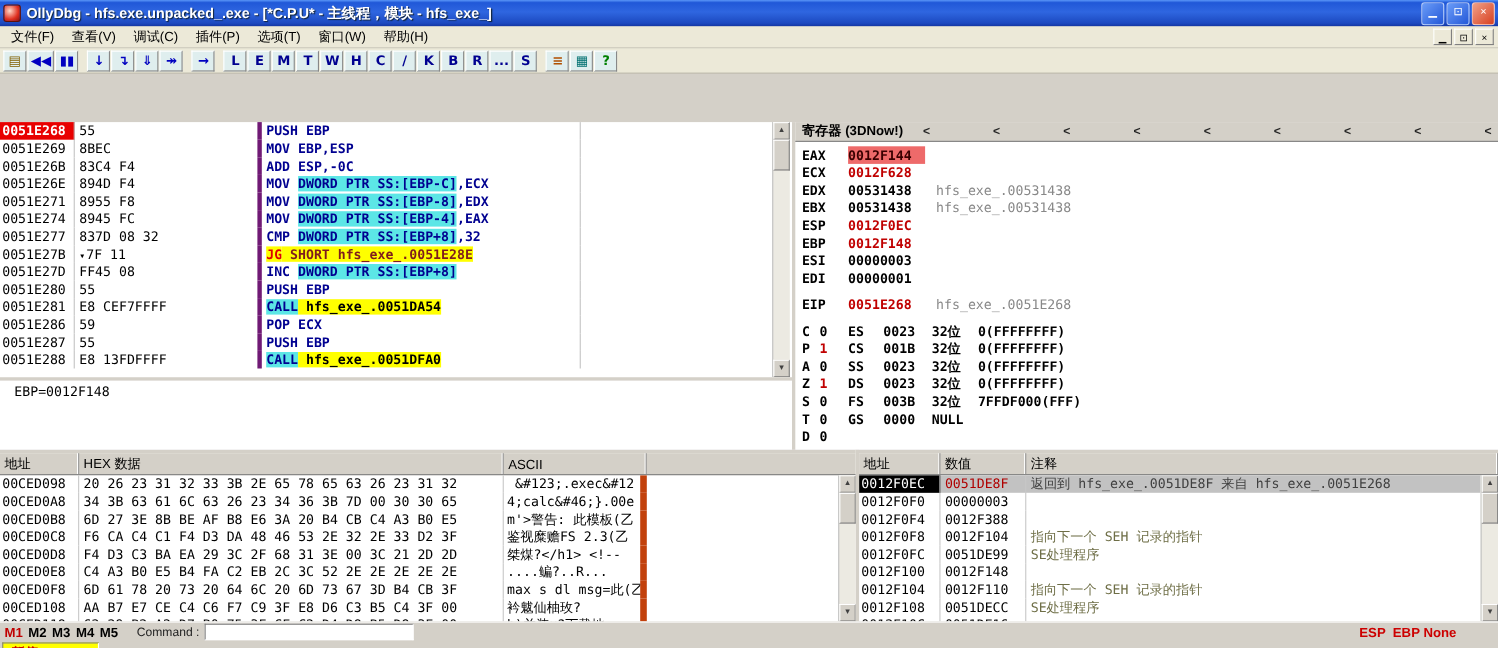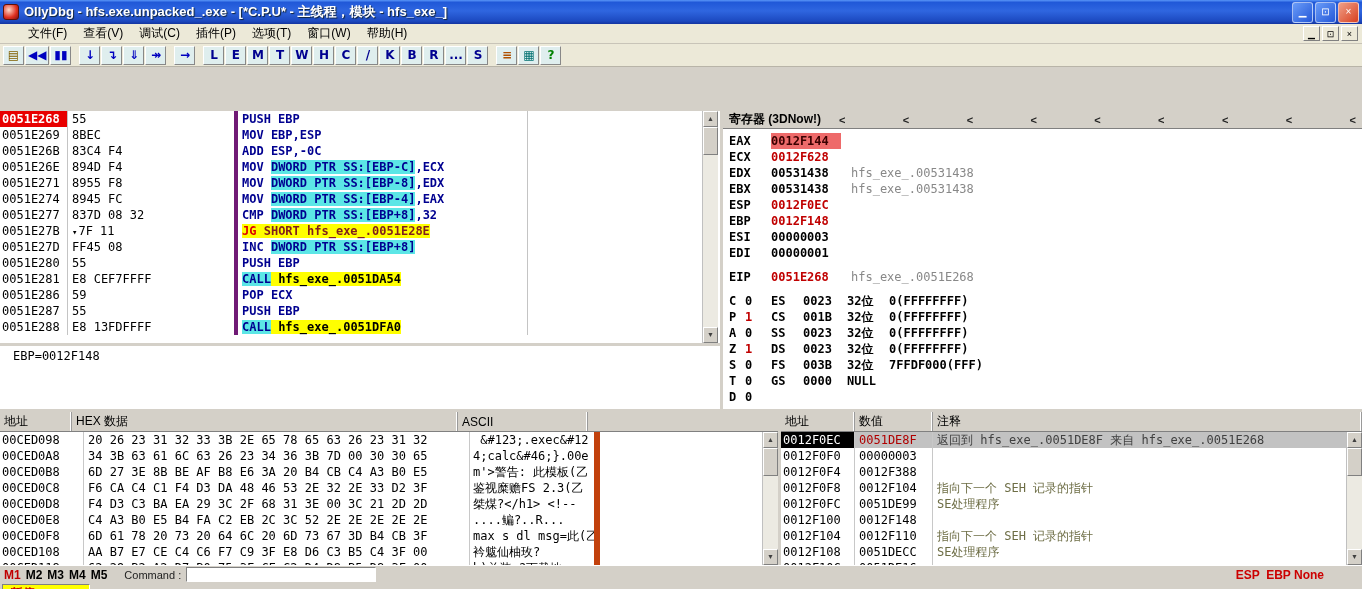--- a/index.html
+++ b/index.html
@@ -15,21 +15,21 @@
   .app-icon{width:16px;height:16px;border-radius:3px;flex:none;
     background:radial-gradient(circle at 35% 35%,#ffd8c8,#e03020 60%,#801010);border:1px solid #601008;}
   .title-text{white-space:nowrap;overflow:hidden;flex:1;}
   .win-btns{display:flex;gap:2px;}
   .wb{width:21px;height:21px;border-radius:3px;color:#fff;font-size:10px;line-height:18px;text-align:center;
     border:1px solid #ffffff90;background:linear-gradient(135deg,#6a9cf8,#2458d8);padding:0;}
   .wb.close{background:linear-gradient(135deg,#f0a088,#d84020);}
 
   
   .menubar{height:20px;flex:none;background:#ece9d8;display:flex;align-items:center;font-size:12px;
-    border-bottom:1px solid #c8c4b8;padding-left:20px;color:#000;}
+    border-bottom:1px solid #c8c4b8;padding-left:2px;color:#000;}
   .menu-item{padding:2px 8px;}
   .mdi-ctl{margin-left:auto;display:flex;gap:2px;padding-right:4px;}
   .mdi-btn{width:17px;height:15px;font-size:9px;line-height:12px;background:#ece9d8;text-align:center;
     border:1px solid;border-color:#fff #808080 #808080 #fff;padding:0;}
 
   
   .toolbar{height:23px;flex:none;background:#ece9d8;display:flex;align-items:center;gap:1px;
     padding:1px 3px;border-bottom:1px solid #b8b4a8;}
   .tb-btn{height:19px;min-width:21px;padding:0 2px;font-size:12px;font-weight:bold;
     background:#dfeeee;border:1px solid;border-color:#fff #888 #888 #fff;
@@ -87,21 +87,21 @@
   .bottom{height:156px;flex:none;display:flex;background:#d4d0c8;}
   .dump-pane{width:778px;flex:none;background:#fff;display:flex;flex-direction:column;border-top:3px solid #d4d0c8;}
   .stack-pane{flex:1;background:#fff;display:flex;flex-direction:column;border-top:3px solid #d4d0c8;border-left:3px solid #d4d0c8;}
   .pane-header{height:20px;flex:none;background:#d4d0c8;display:flex;font-size:12px;align-items:stretch;
     border-bottom:1px solid #808080;}
   .ph-cell{padding-left:4px;display:flex;align-items:center;border-right:1px solid #9a9a9a;box-shadow:inset -1px 0 #fff;}
   .ph-fill{flex:1;}
   .pane-body{flex:1;display:flex;overflow:hidden;}
   .rows-area{flex:1;font:12px "DejaVu Sans Mono",monospace;white-space:pre;overflow:hidden;}
   .du-row{height:16px;display:flex;line-height:16px;}
-  .du-addr{width:84px;padding-left:2px;border-right:1px solid #c8c8c8;}
+  .du-addr{width:72px;padding-left:2px;border-right:1px solid #c8c8c8;}
   .du-hex{width:386px;padding-left:4px;border-right:1px solid #c8c8c8;overflow:hidden;}
   .du-ascii{width:130px;padding-left:3px;border-right:6px solid #c2410c;overflow:hidden;}
   .du-fill{flex:1;}
   .st-row{height:16px;display:flex;line-height:16px;}
   .st-row.cur{background:#c2c2c2;}
   .st-row.cur .st-addr{background:#000;color:#fff;}
   .st-addr{width:74px;padding-left:2px;border-right:1px solid #c8c8c8;}
   .st-val{width:78px;padding-left:4px;border-right:1px solid #c8c8c8;}
   .st-val.vred{color:#b00000;}
   .st-comment{flex:1;padding-left:4px;overflow:hidden;}

